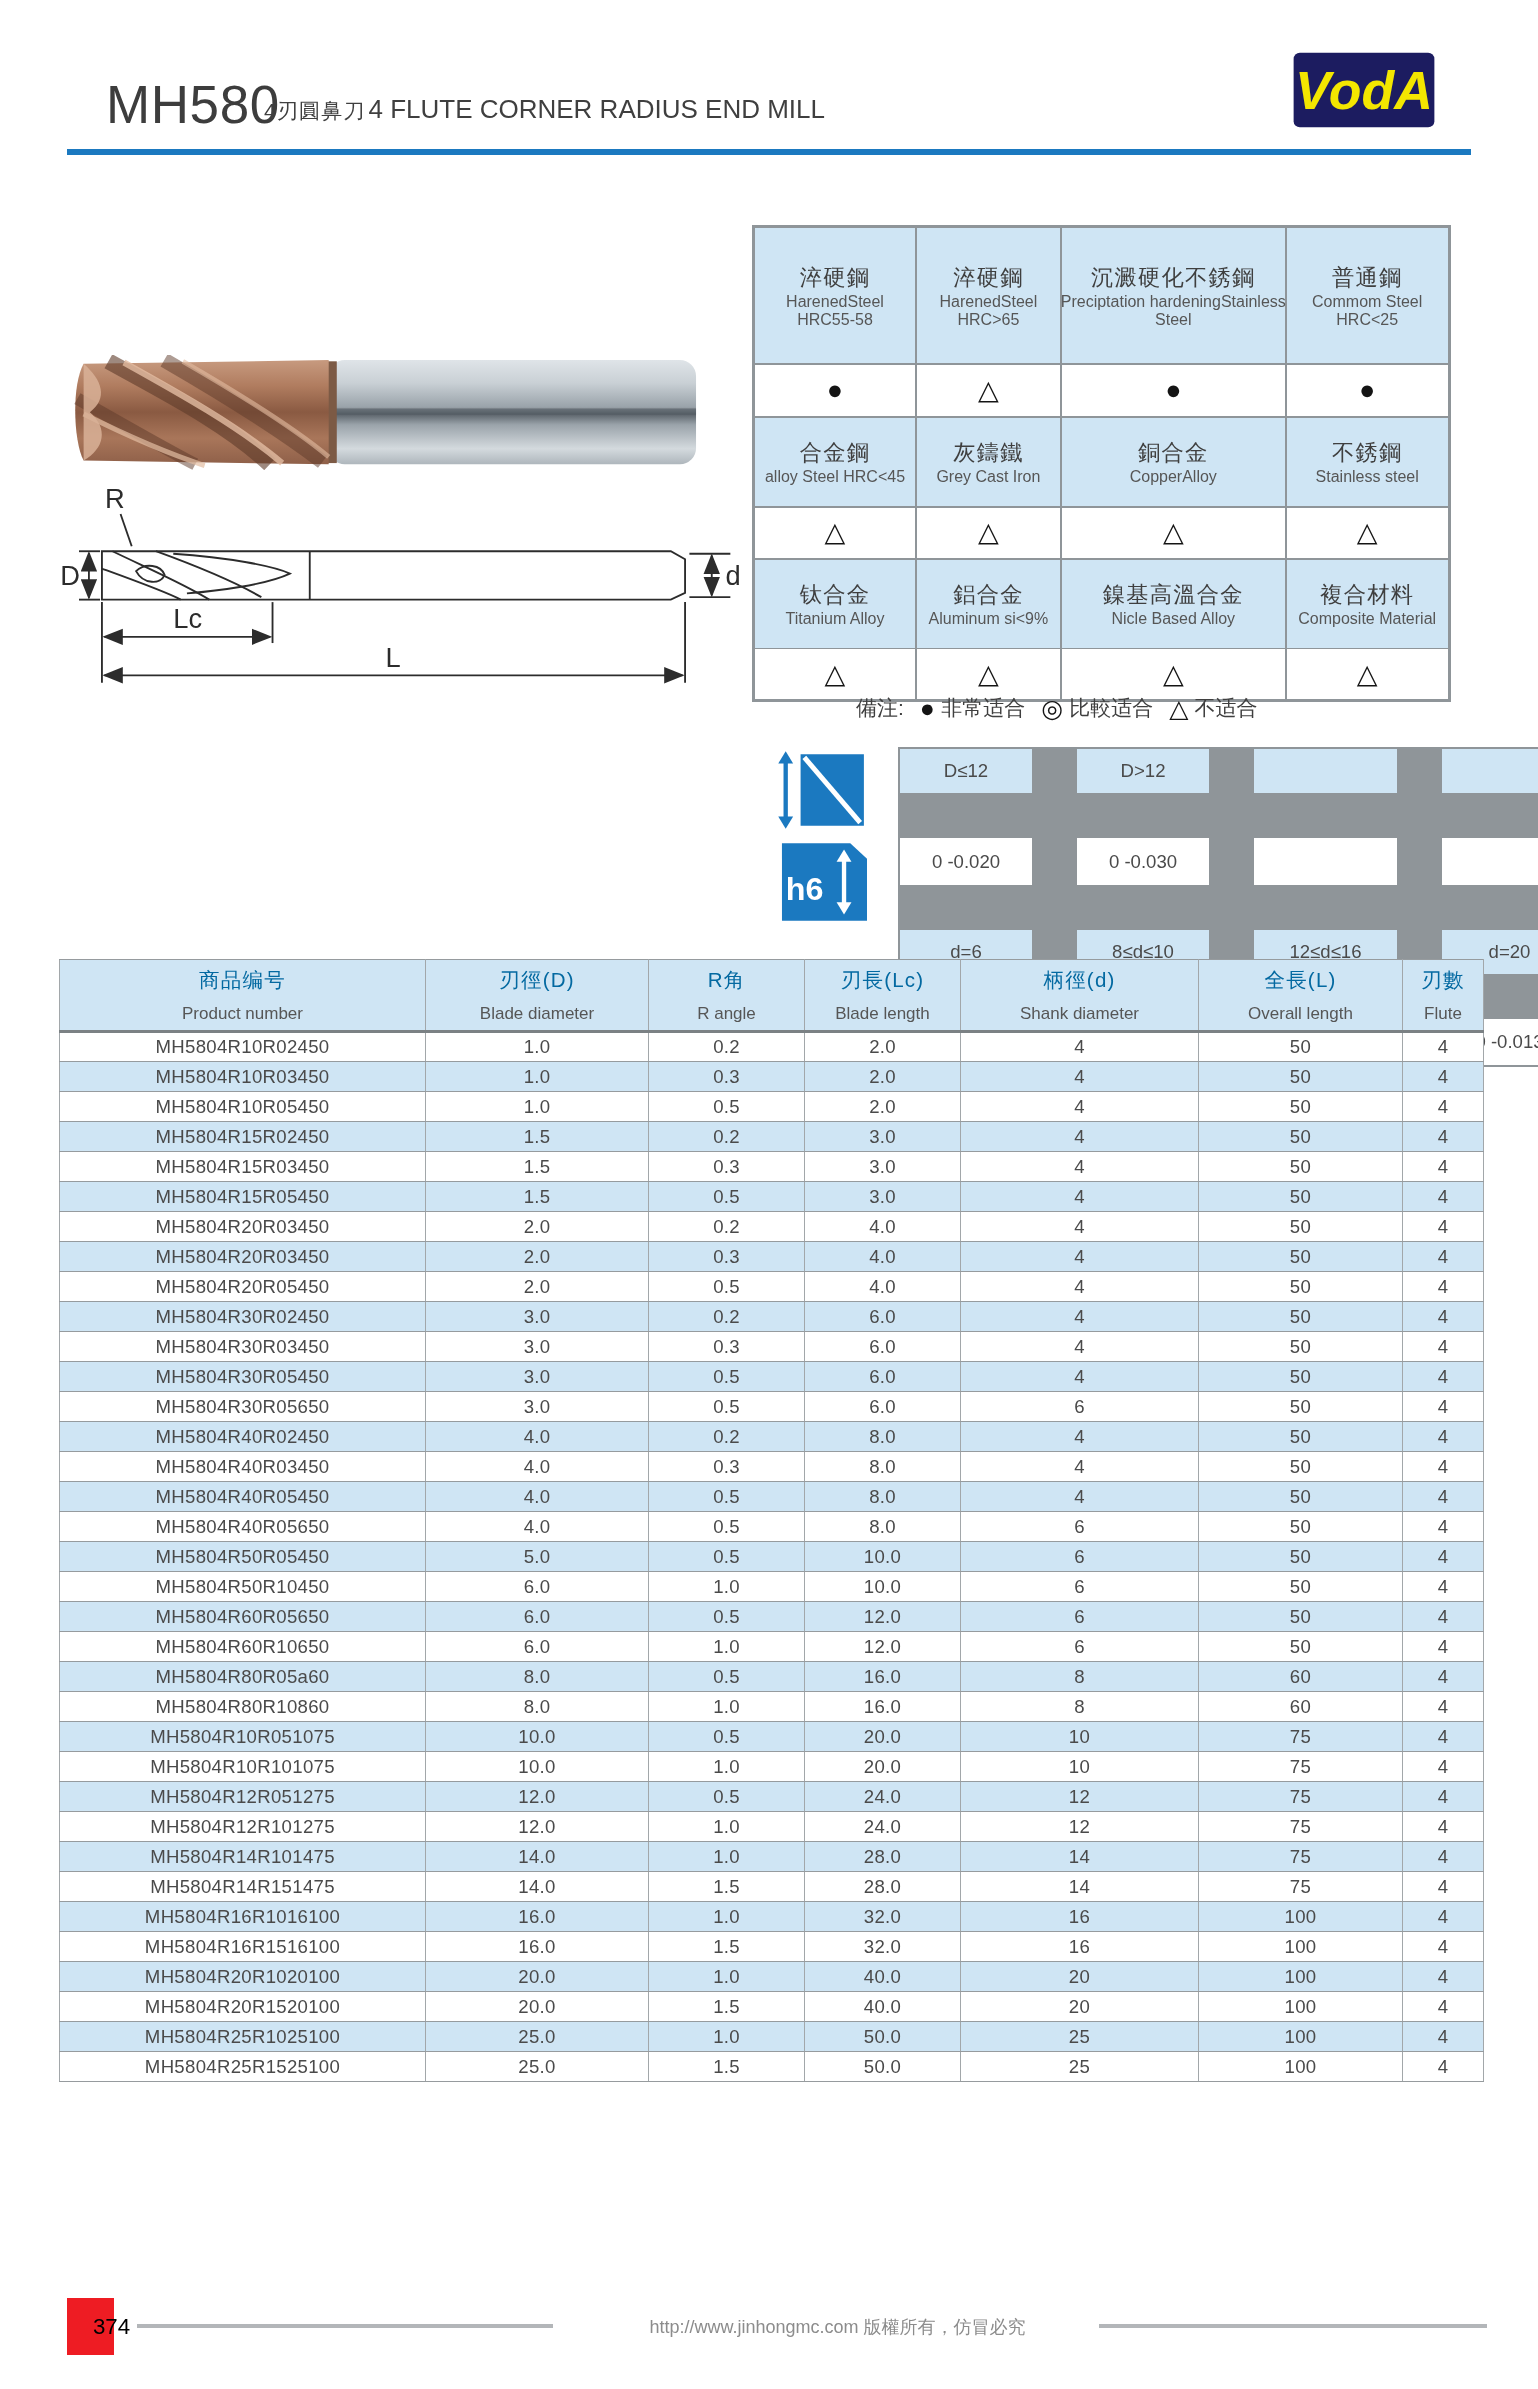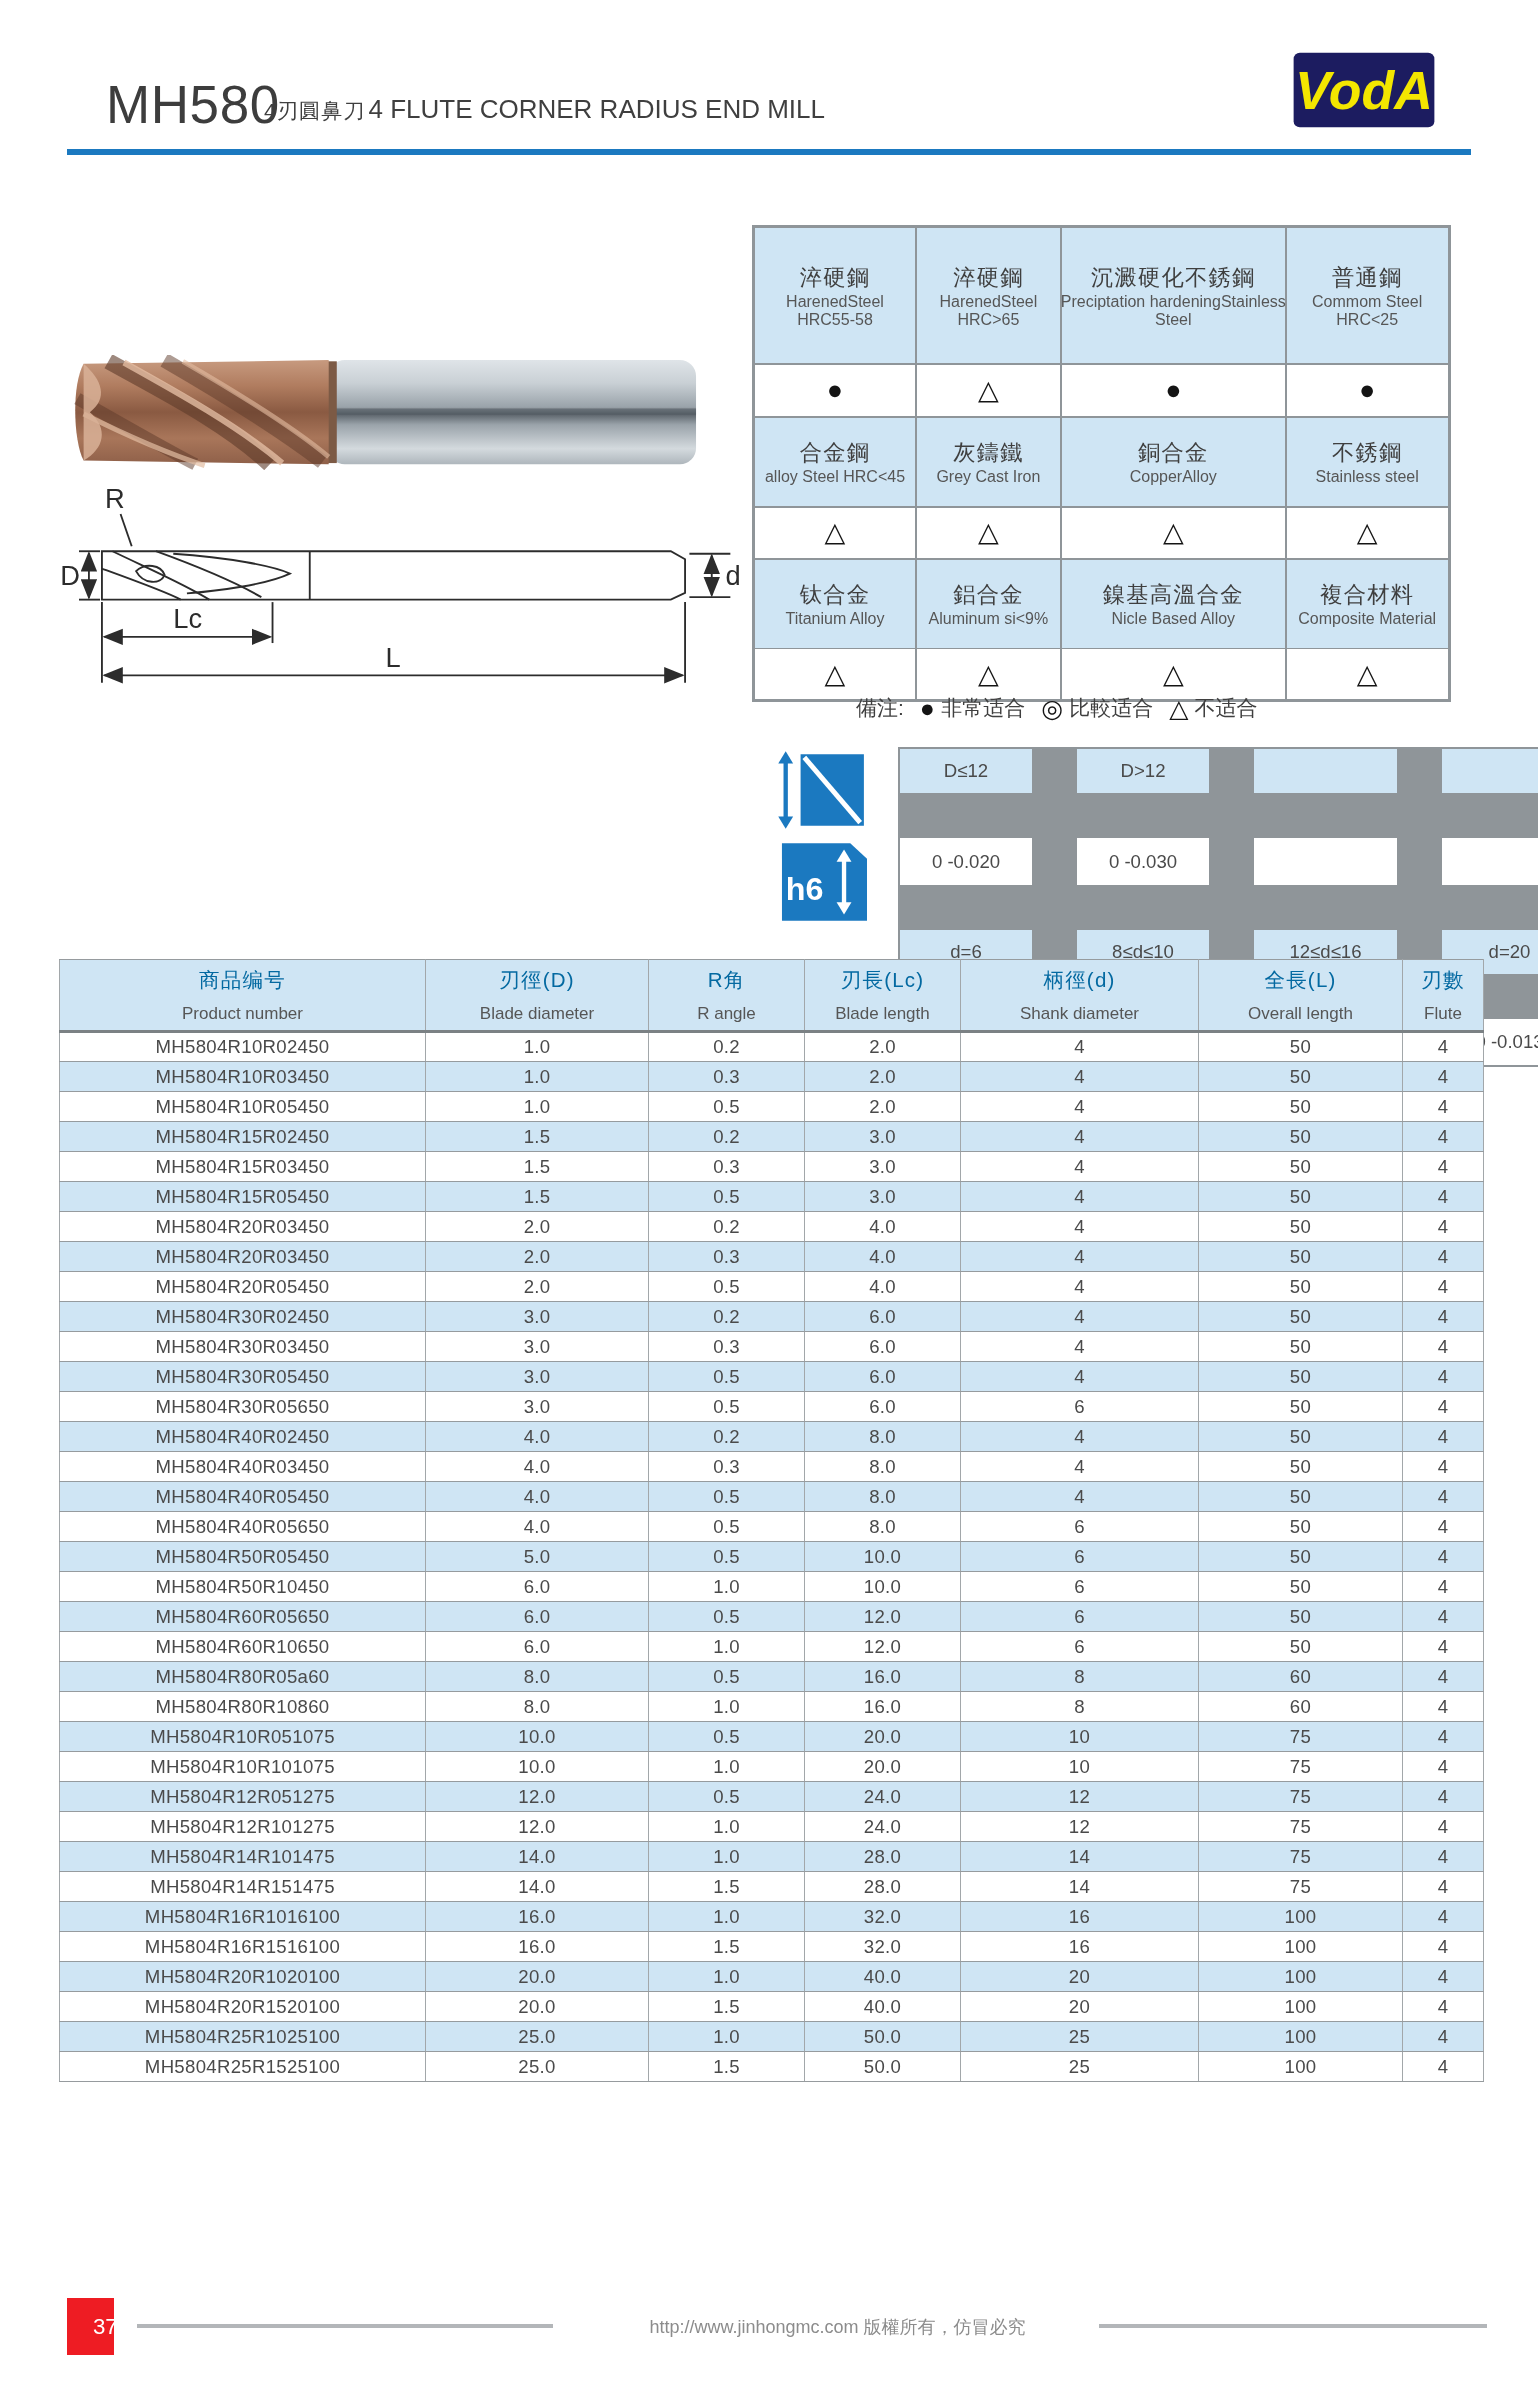--- a/index.html
+++ b/index.html
@@ -57,21 +57,21 @@
   table.prod thead th{background:#cfe5f4;border-bottom:3.7px solid #7b8184;font-weight:normal;}
   table.prod tbody tr{height:30px;}
   table.prod tbody tr:nth-child(even) td{background:#cfe5f4;}
   table.prod td{font-size:18.6px;letter-spacing:0.3px;}
   .th-cn{font-size:20.5px;color:#0369a1;letter-spacing:1.2px;}
   .th-en{font-size:17px;color:#565656;margin-top:10px;}
   col.c1{width:366px}col.c2{width:223px}col.c3{width:156px}
   col.c4{width:156px}col.c5{width:238px}col.c6{width:204px}col.c7{width:81px}
 
   
-  .page-num{background:#ee1c23;color:#ffffff;display:flex;align-items:center;justify-content:center;font-size:22.3px;padding-left:42px;}
+  .page-num{background:#ee1c23;color:#000000;display:flex;align-items:center;justify-content:center;font-size:22.3px;padding-left:42px;}
   .foot-line{background:#b3b6b9;height:4.3px;}
   .foot-text{font-size:18px;color:#8c8c8c;text-align:center;white-space:nowrap;}
 </style>
 </head>
 <body>
 
 <div class="page">
 
   <div class="abs title" style="left:106px;top:74px;">MH580</div>
   <div class="abs subtitle" style="left:264px;top:94px;">

